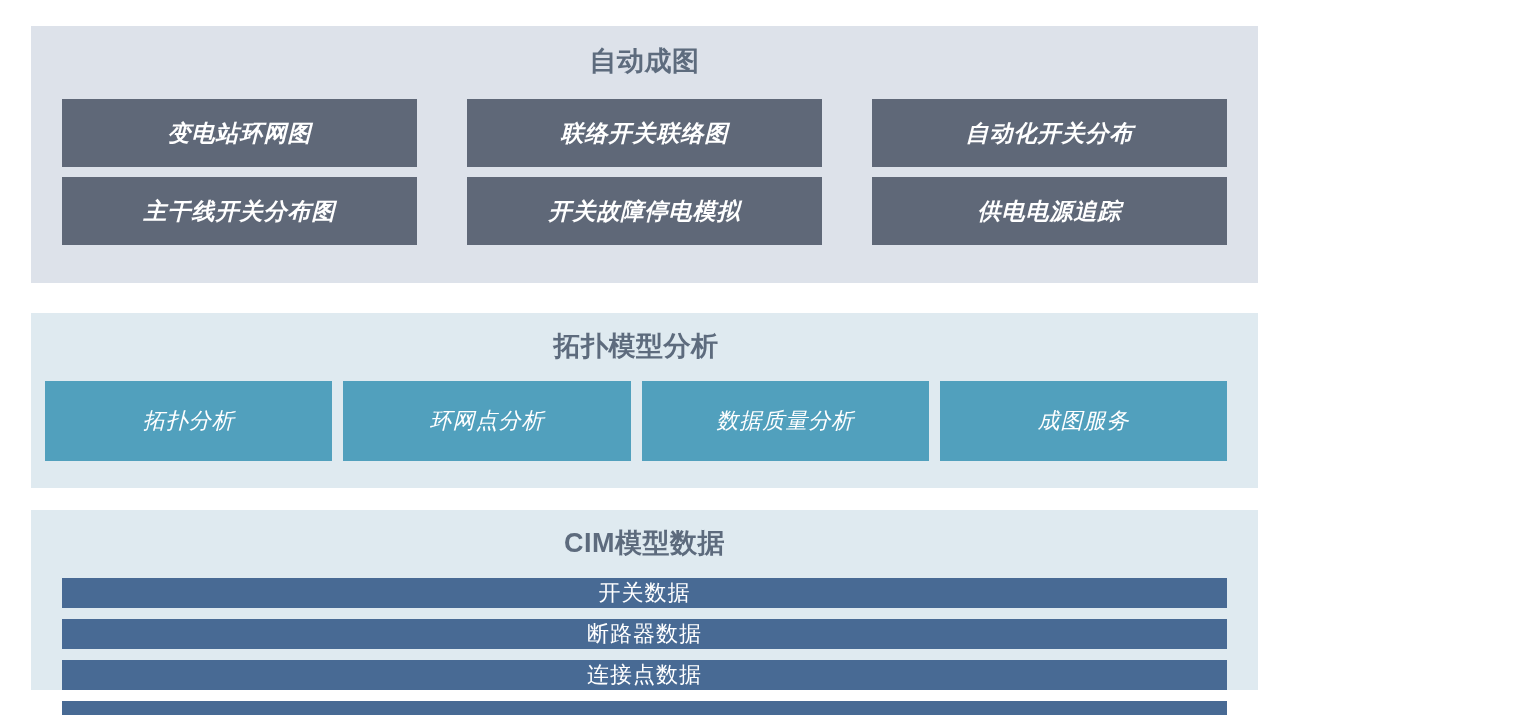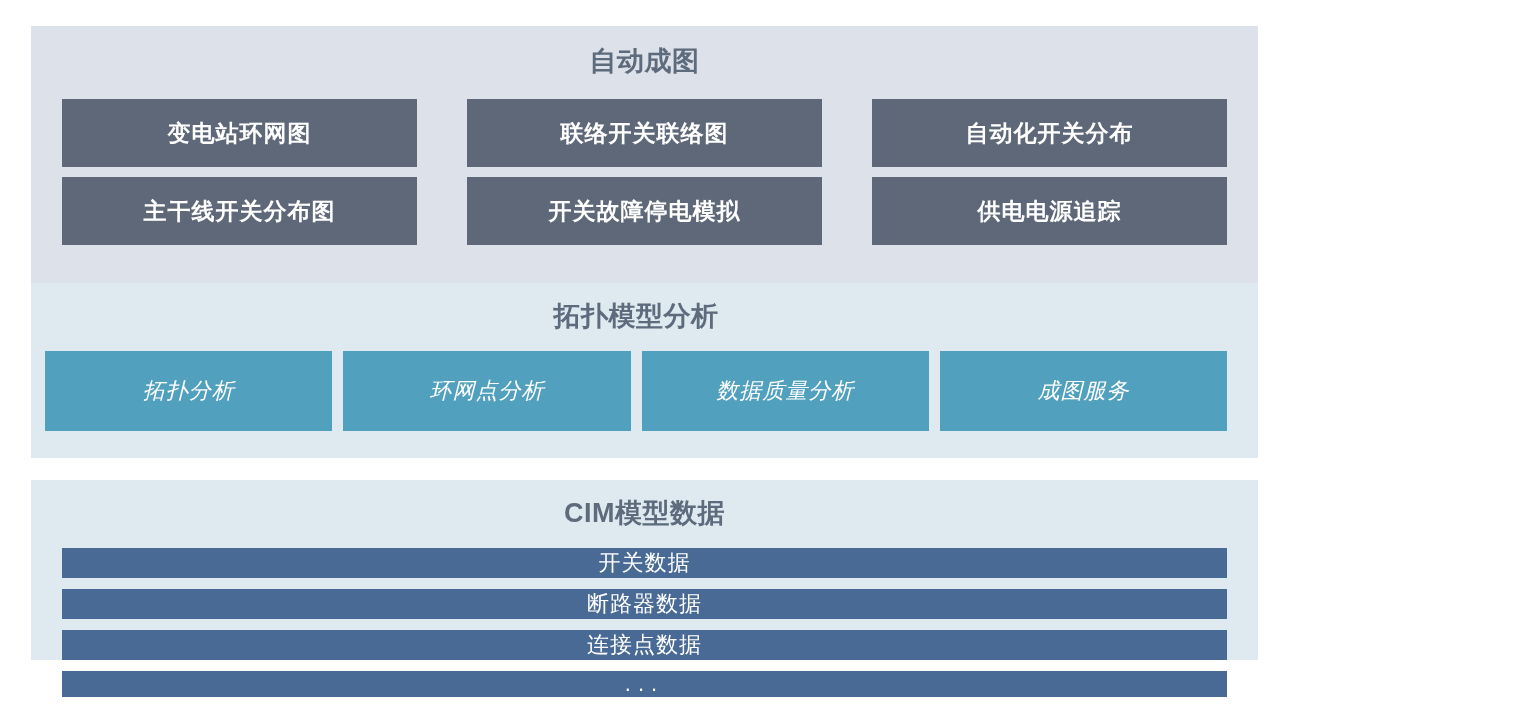--- a/index.html
+++ b/index.html
@@ -57,36 +57,38 @@
   }
   .panel-auto .panel-title {
     font-size: 27px;
     line-height: 38px;
     margin-bottom: 19px;
     color: #5d6b7d;
   }
   .panel-auto .row {
     gap: 50px;
     margin-bottom: 10px;
+    font-style: italic;
   }
   .panel-auto .row:last-child { margin-bottom: 0; }
   .panel-auto .tile {
     flex: 1 1 0;
     height: 68px;
     background: #5f6878;
     font-size: 23px;
     font-weight: bold;
     letter-spacing: 1px;
   }
 
   
   .panel-topo {
     background: #dfeaf0;
     height: 175px;
     padding: 14px 31px 21px 14px;
+    margin-top: 30px;
   }
   .panel-topo .panel-title {
     font-size: 27px;
     line-height: 38px;
     margin-bottom: 16px;
     color: #5d6b7d;
   }
   .panel-topo .row { gap: 11px; }
   .panel-topo .tile {
     flex: 1 1 0;

